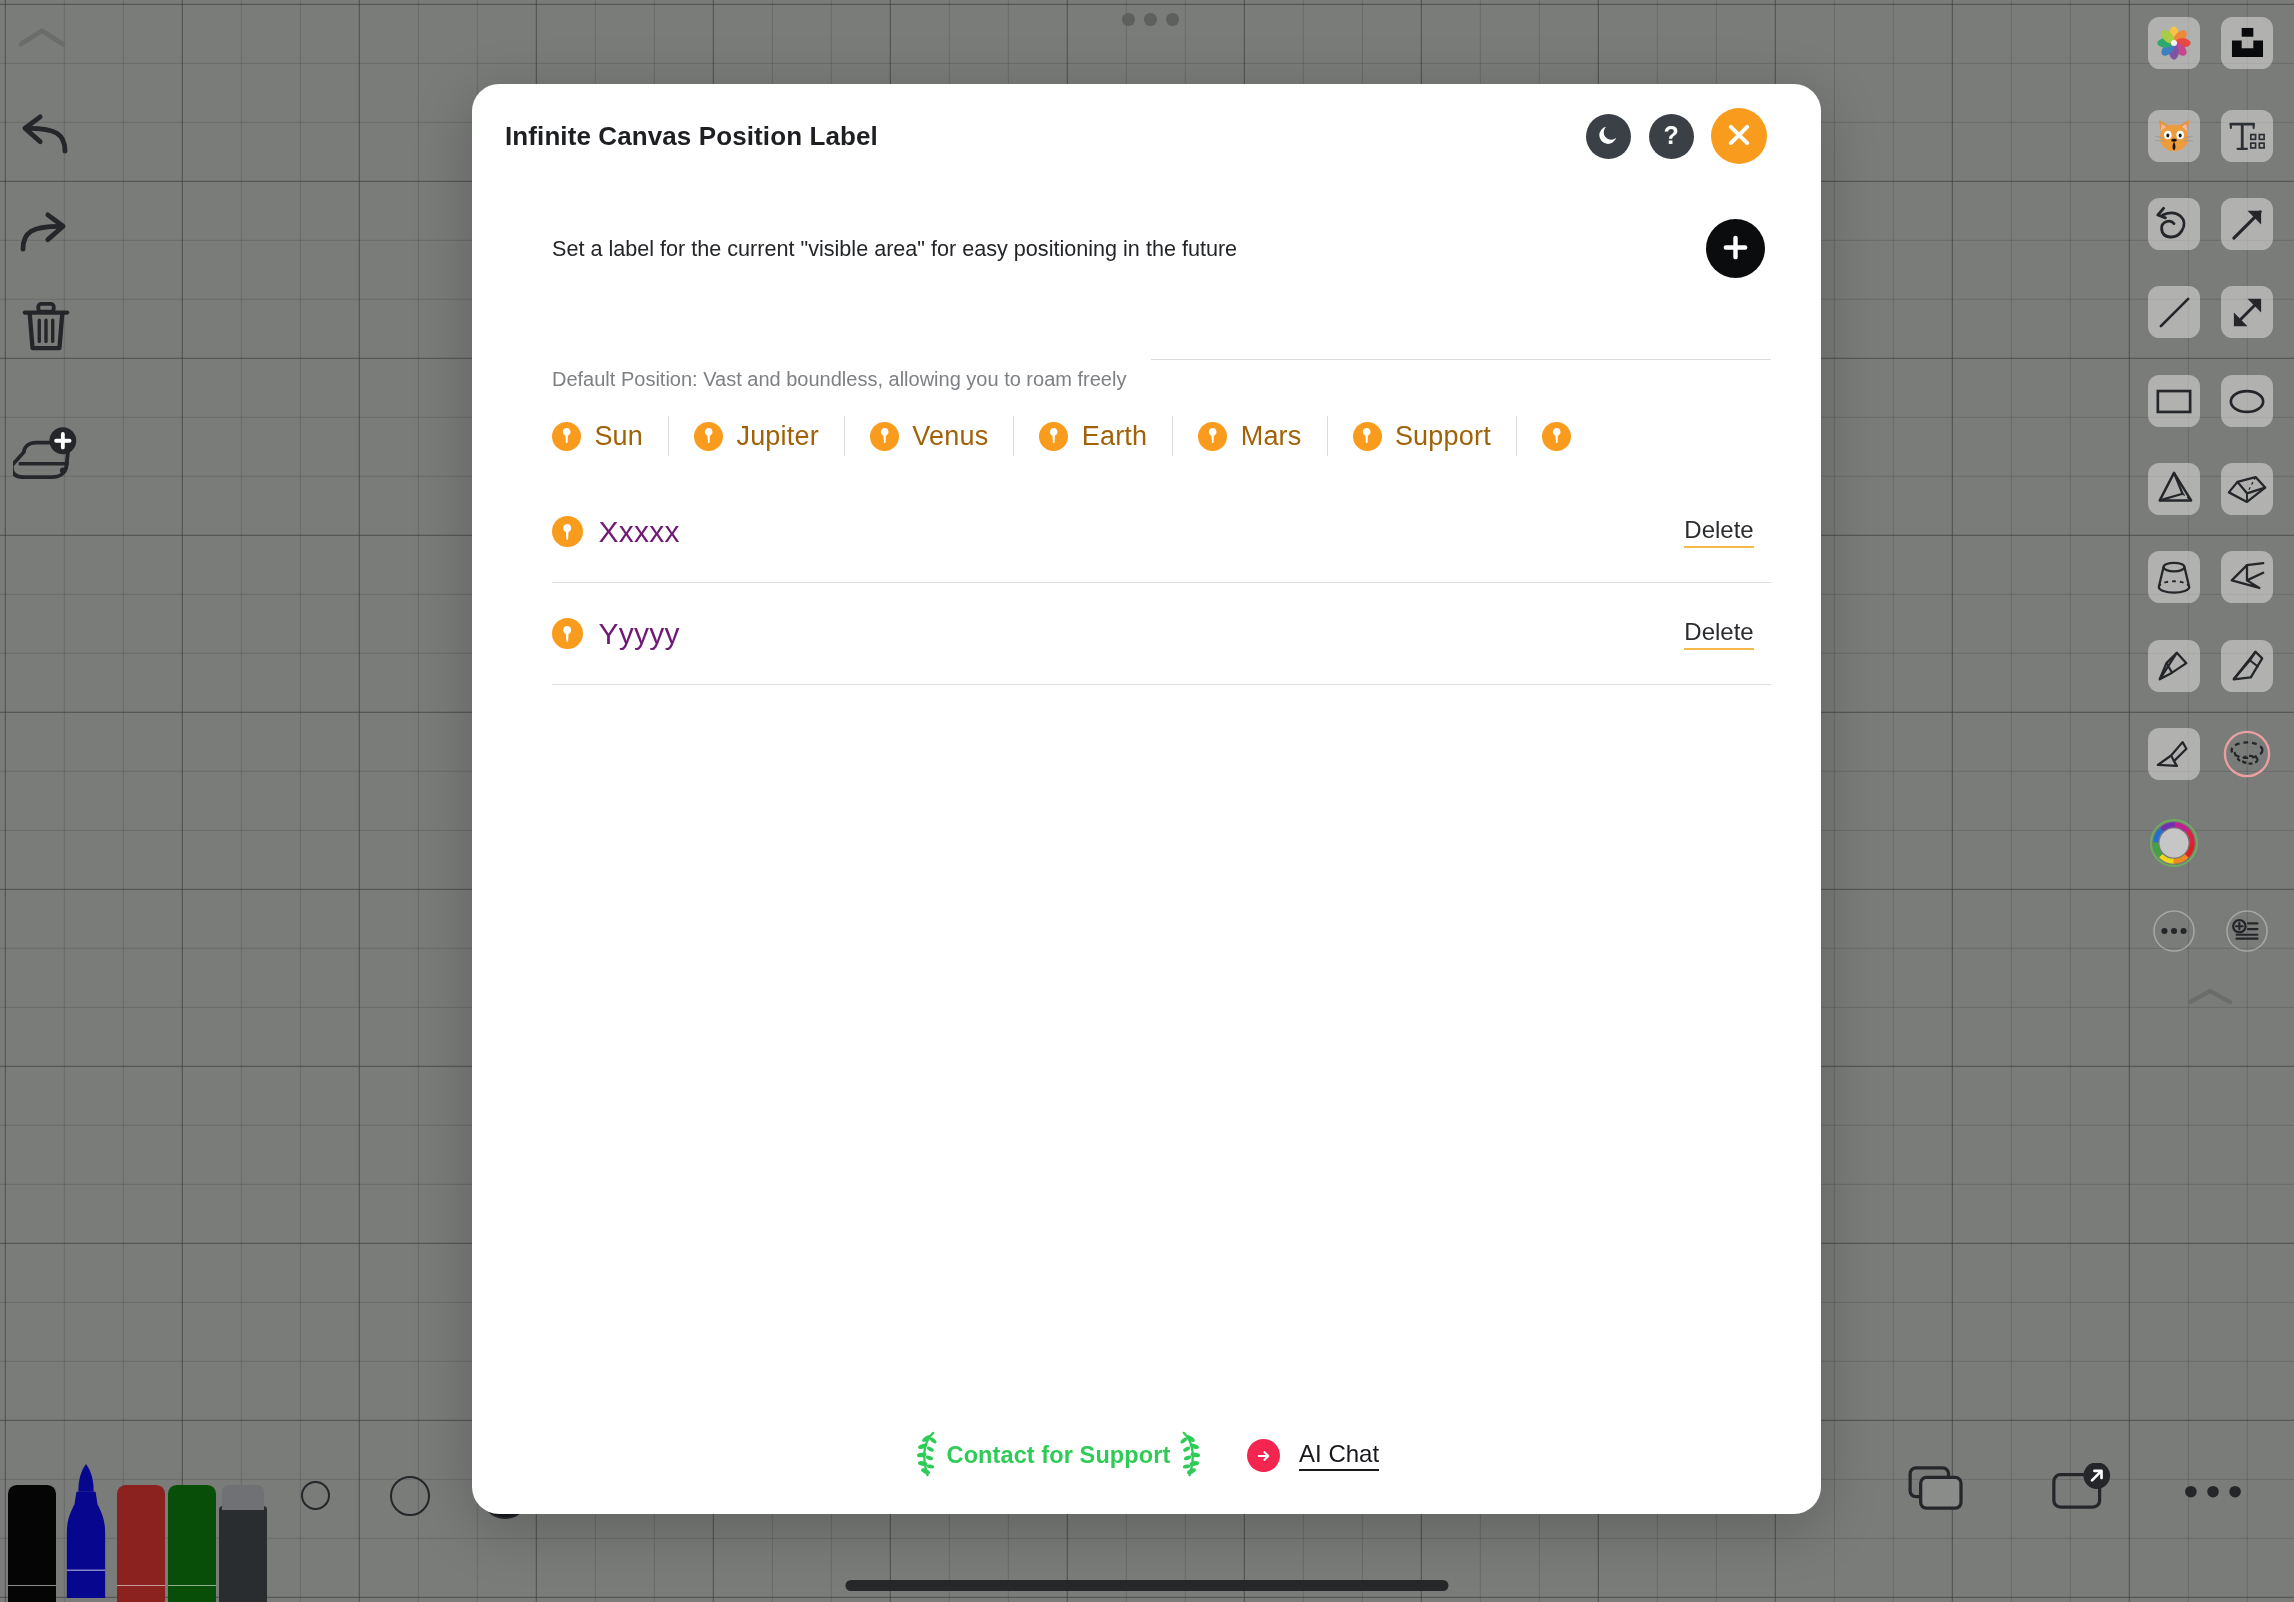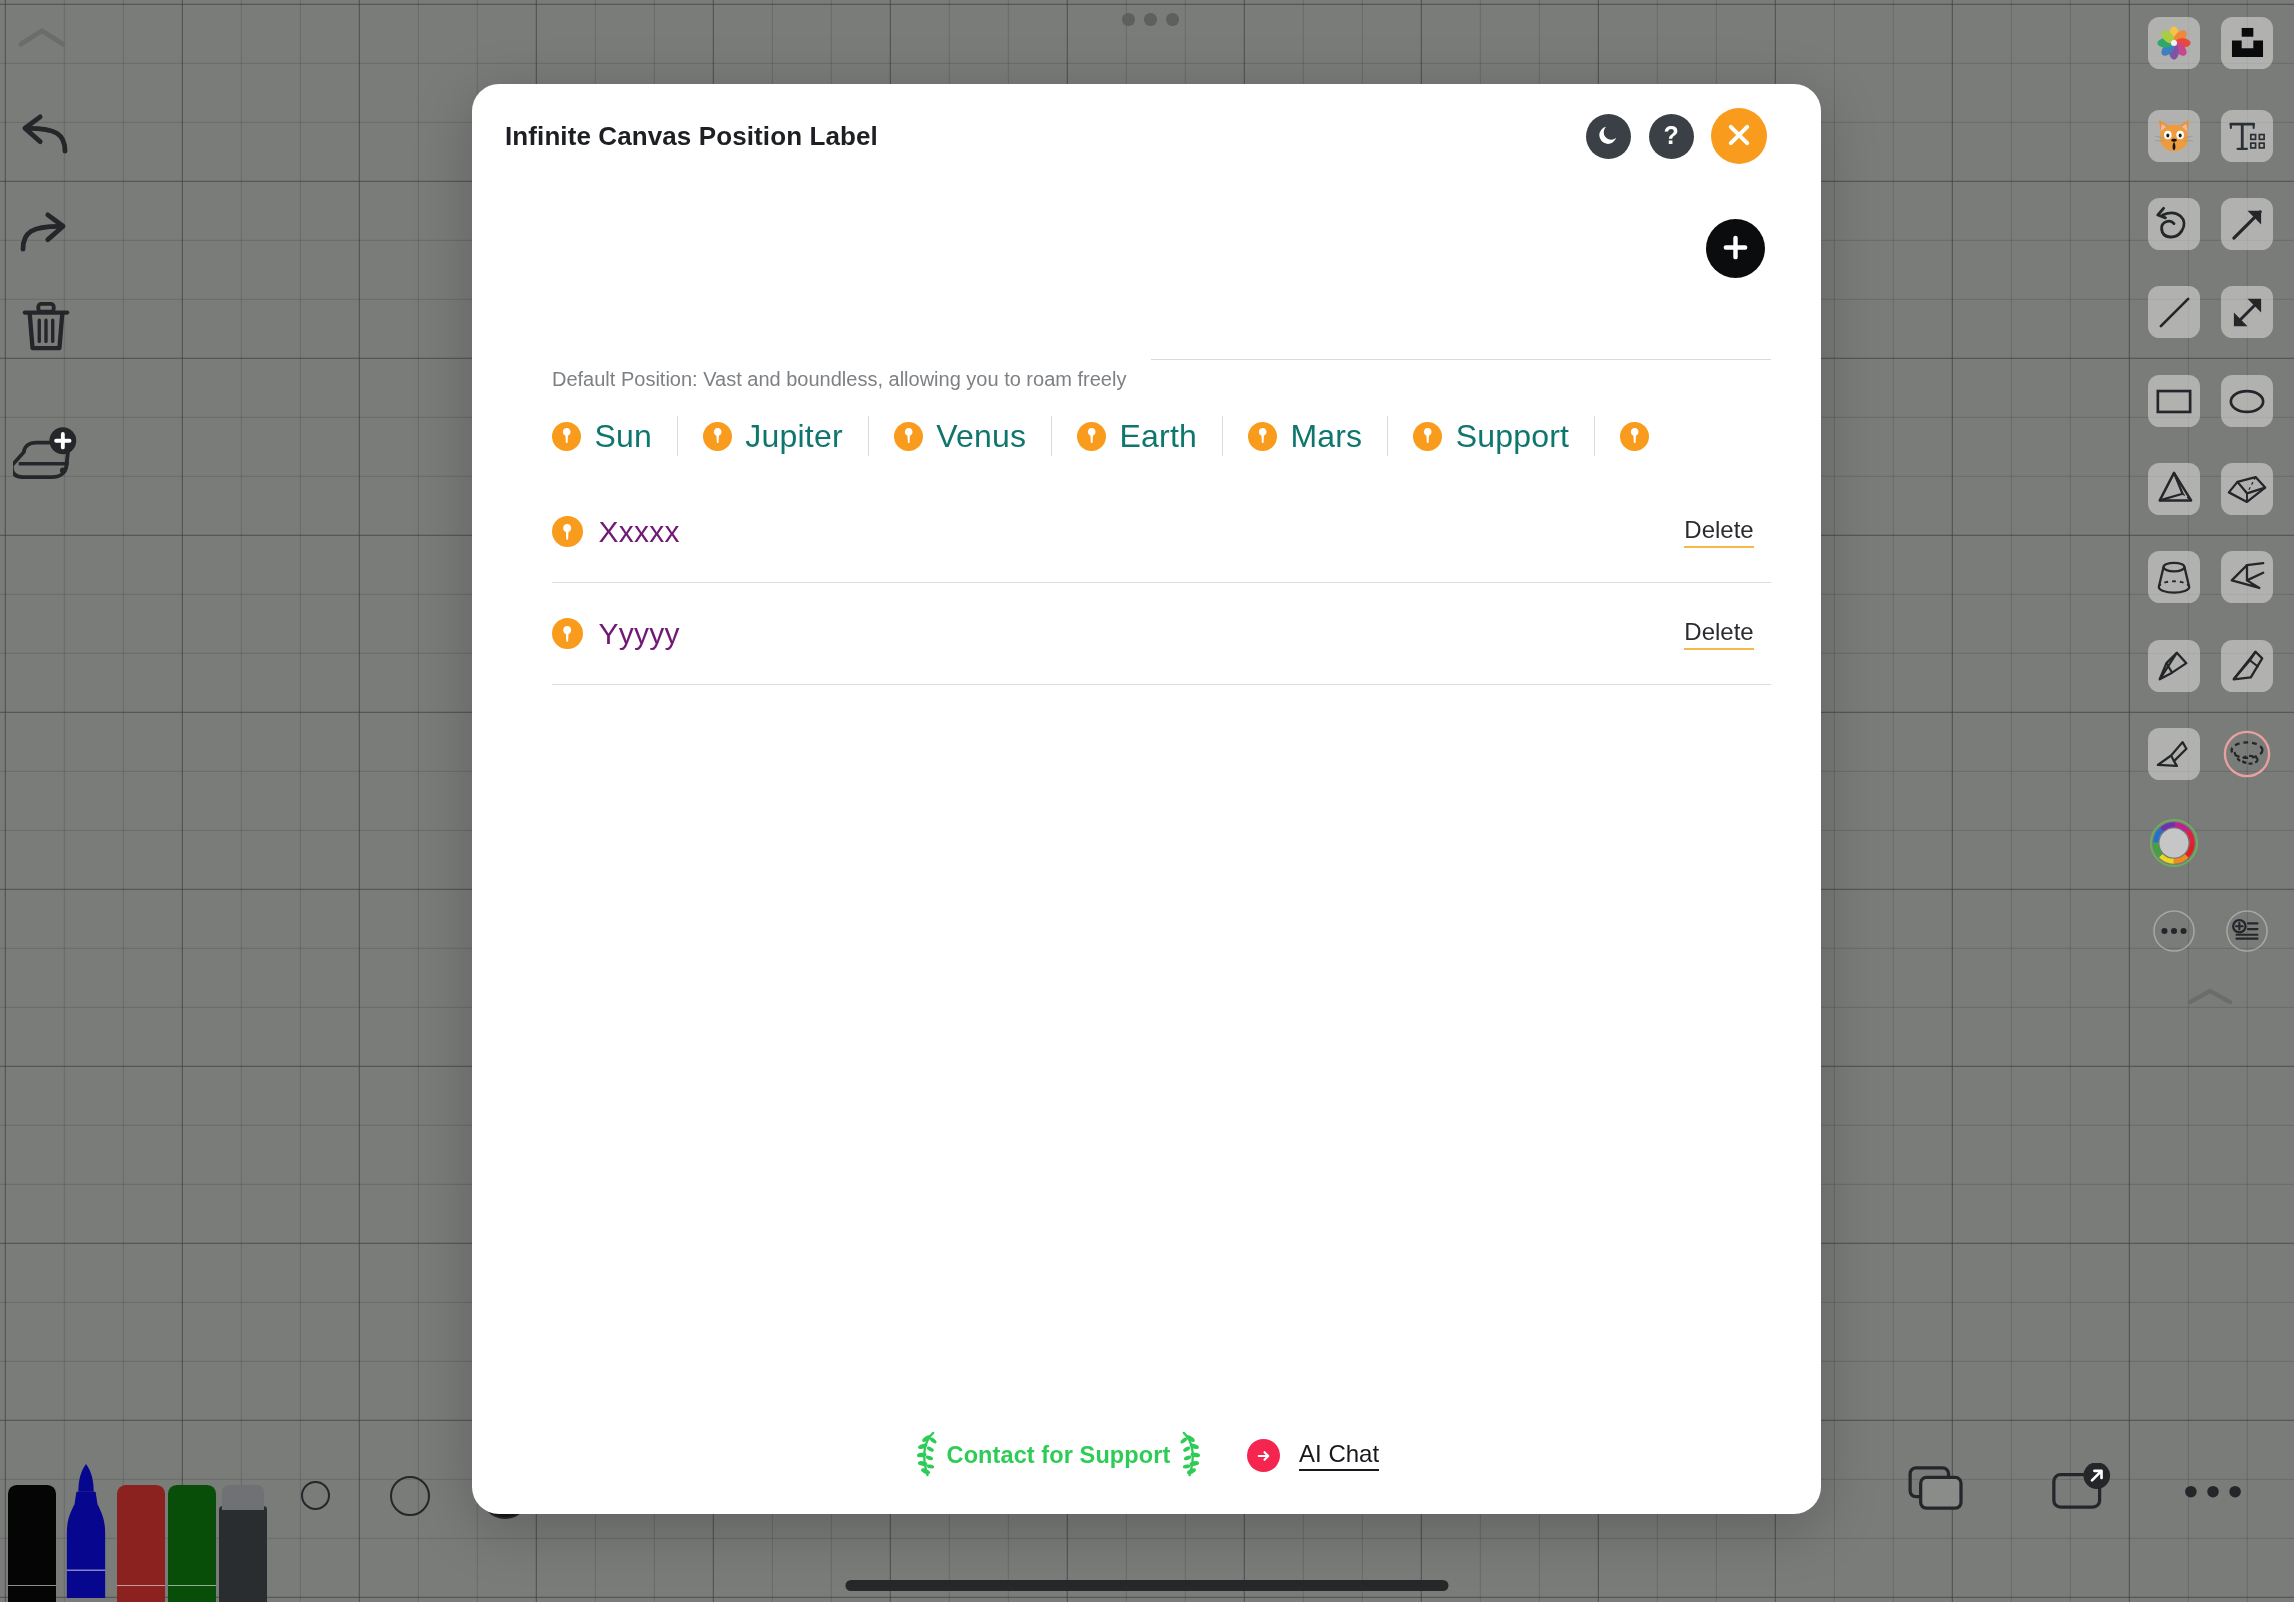--- a/index.html
+++ b/index.html
@@ -200,22 +200,22 @@
     gap: 13.4px;
     padding: 0 25px;
     flex: none;
     cursor: pointer;
     border-right: 1px solid #d9dbdd;
     height: 40px;
   }
   .chip:first-child { padding-left: 0; }
   .chip:last-child { border-right: none; }
   .chip .nm {
-    font-size: 32px;
-    color: #0f766e;
+    font-size: 27px;
+    color: #a16207;
     letter-spacing: 0.2px;
   }
 
   .pin {
     width: 29px; height: 29px; flex: none;
     border-radius: 50%;
     background: #F99B1C;
     display: inline-flex; align-items: center; justify-content: center;
   }
   .pin svg { display: block; }
@@ -666,20 +666,21 @@
               <path d="M5 5 L22 22 M22 5 L5 22" stroke="#ffffff" stroke-width="4.2" stroke-linecap="round"></path>
             </svg>
         </span>
       </button>
     </div>
   </div>
 
   <div class="modal-body">
 
     <div class="intro-row">
+      <div class="intro-text">Set a label for the current "visible area" for easy positioning in the future</div>
       <button class="add-btn">
         <span>
           <svg width="27" height="27" viewBox="0 0 28 28">
               <path d="M14 4 V24 M4 14 H24" stroke="#ffffff" stroke-width="4.6" stroke-linecap="round"></path>
             </svg>
         </span>
       </button>
     </div>
 
     <div class="sec-head">

